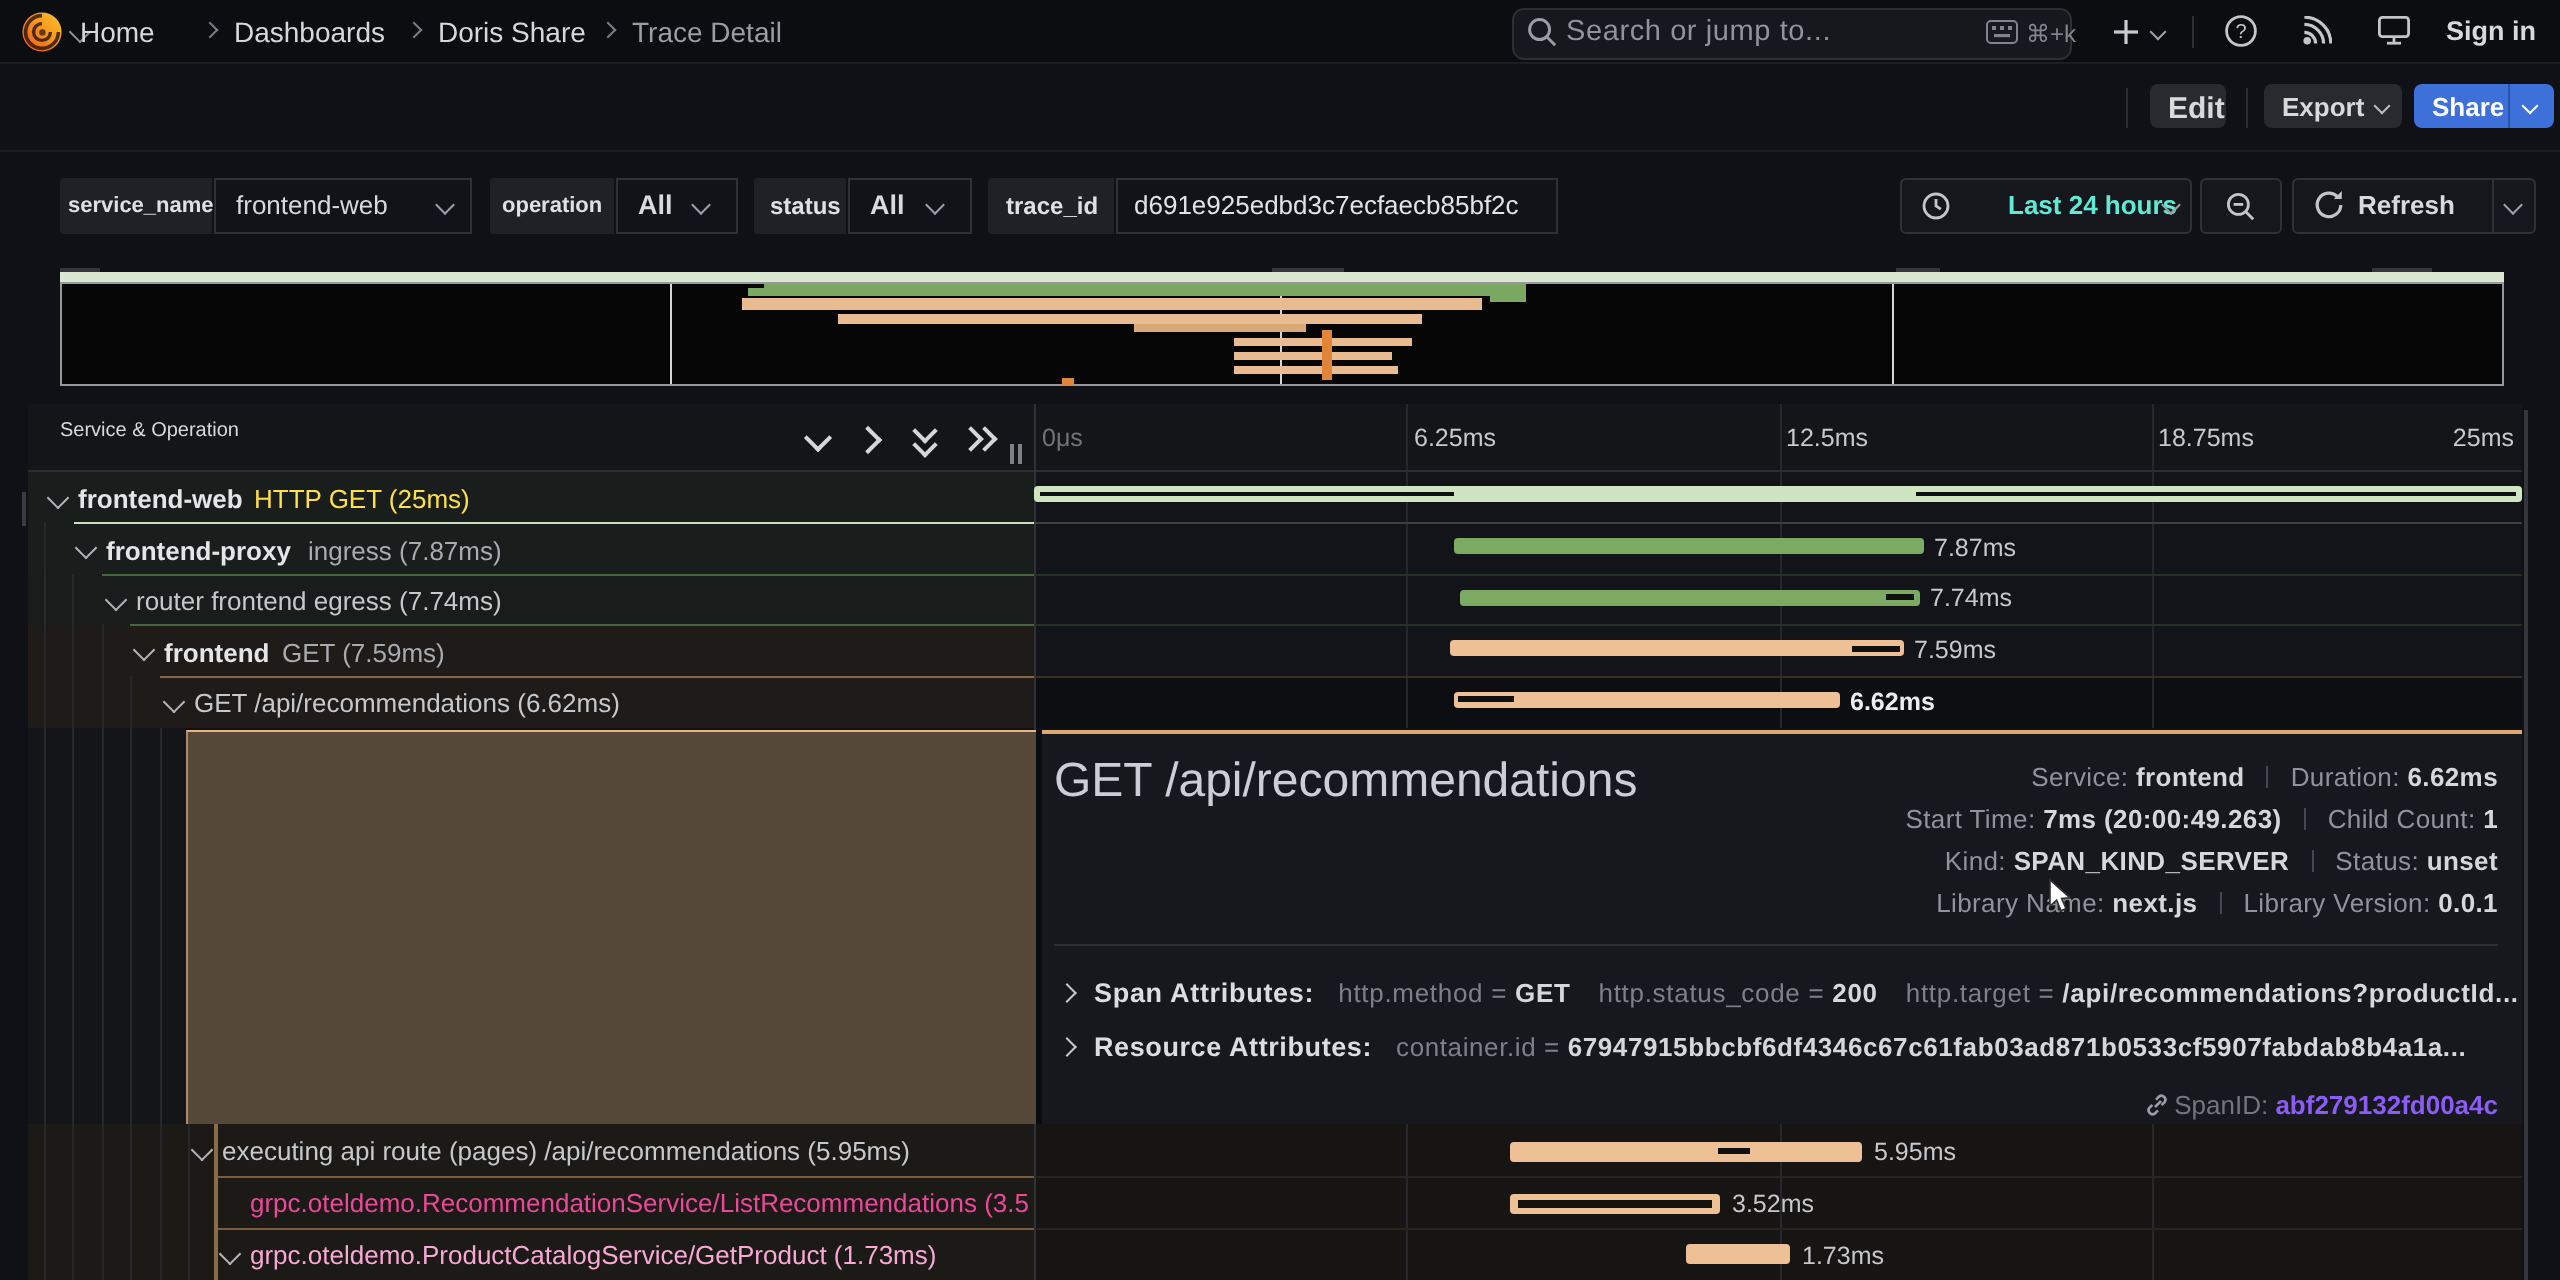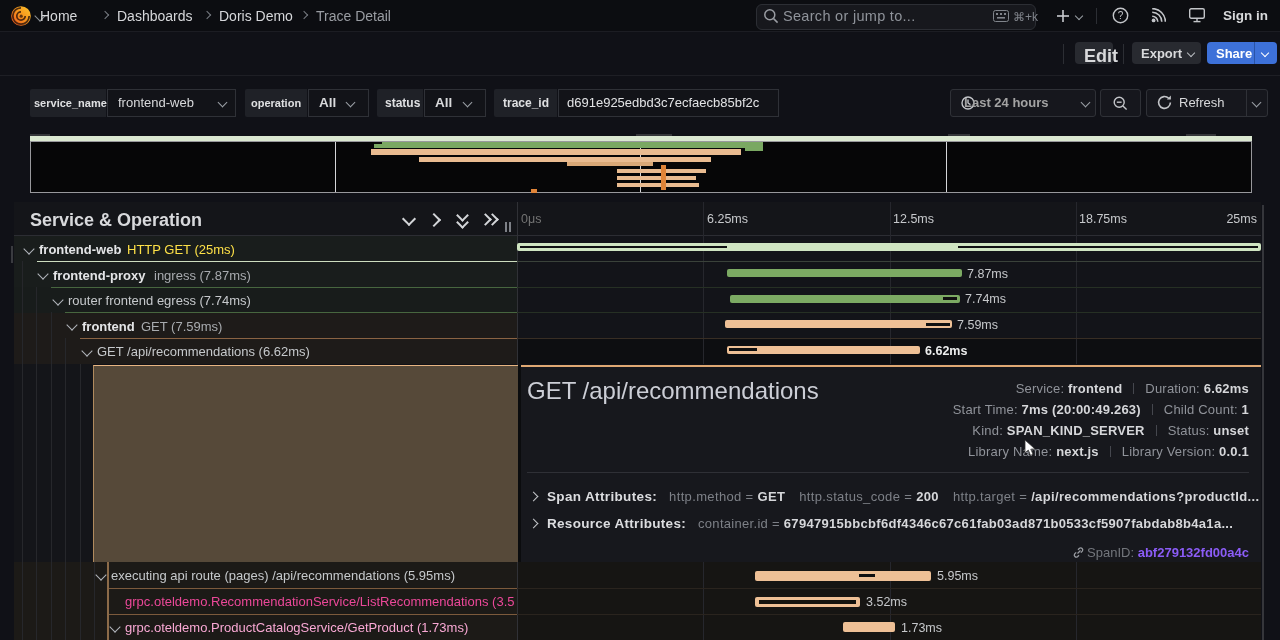--- a/index.html
+++ b/index.html
@@ -26,21 +26,21 @@
 <circle cx="11" cy="11" r="9.8" fill="url(#glog)"></circle>
 <path d="M11 2.8 a8.2 8.2 0 1 0 8.2 8.2" fill="none" stroke="#27130b" stroke-width="1.8" opacity="0.8"></path>
 <path d="M11 6.8 a4.2 4.2 0 1 0 4.2 4.2" fill="none" stroke="#27130b" stroke-width="1.7" opacity="0.8"></path>
 <circle cx="11.2" cy="11.2" r="1.6" fill="#27130b" opacity="0.7"></circle>
 </svg>
 <div class="cvd" style="left:36px;top:12px;border-color:#8c9096"></div>
 <div class="t" style="left:40px;top:8px;font-size:14px;color:#d6d7da">Home</div>
 <div class="cvr" style="left:102px;top:12px;width:5px;height:5px;border-color:#787c83"></div>
 <div class="t" style="left:117px;top:8px;font-size:14px;color:#d6d7da">Dashboards</div>
 <div class="cvr" style="left:204px;top:12px;width:5px;height:5px;border-color:#787c83"></div>
-<div class="t" style="left:219px;top:8px;font-size:14px;color:#d6d7da">Doris Demo</div>
+<div class="t" style="left:219px;top:8px;font-size:14px;color:#d6d7da">Doris Share</div>
 <div class="cvr" style="left:301px;top:12px;width:5px;height:5px;border-color:#787c83"></div>
 <div class="t" style="left:316px;top:8px;font-size:14px;color:#9a9da3">Trace Detail</div>
 
 <div class="a" style="left:756px;top:4px;width:278px;height:24px;background:#17181d;border:1px solid #2c2e34;border-radius:6px"></div>
 <svg class="a" style="left:763px;top:8px" width="16" height="16" viewBox="0 0 16 16">
     <circle cx="6.8" cy="6.8" r="5" fill="none" stroke="#9a9da3" stroke-width="1.5"></circle>
     <line x1="10.6" y1="10.6" x2="14.6" y2="14.6" stroke="#9a9da3" stroke-width="1.5"></line>
   </svg>
 <div class="t" style="left:783px;top:8px;font-size:14.5px;letter-spacing:0.3px;color:#8f939a">Search or jump to...</div>
 <svg class="a" style="left:993px;top:10px" width="16" height="12" viewBox="0 0 16 12">
@@ -70,21 +70,21 @@
   </svg>
 <svg class="a" style="left:1189px;top:8px" width="16" height="15" viewBox="0 0 16 15">
     <rect x="0.7" y="0.7" width="14.6" height="9.6" rx="1.5" fill="none" stroke="#c3c5c9" stroke-width="1.4"></rect>
     <line x1="8" y1="10.5" x2="8" y2="13" stroke="#c3c5c9" stroke-width="1.4"></line>
     <line x1="4.5" y1="13.6" x2="11.5" y2="13.6" stroke="#c3c5c9" stroke-width="1.4"></line>
   </svg>
 <div class="t" style="left:1223px;top:8px;font-size:13.5px;font-weight:bold;color:#d8d9db">Sign in</div>
 
 <div class="a" style="left:1063px;top:44px;width:1px;height:20px;background:#2c2e34"></div>
 <div class="a" style="left:1075px;top:42px;width:38px;height:22px;background:#282a30;border-radius:4px"></div>
-<div class="t" style="left:1084px;top:46px;font-size:18px;font-weight:bold;color:#d8d9db">Edit</div>
+<div class="t" style="left:1084px;top:46px;font-size:15px;font-weight:bold;color:#d8d9db">Edit</div>
 <div class="a" style="left:1123px;top:44px;width:1px;height:20px;background:#2c2e34"></div>
 <div class="a" style="left:1132px;top:42px;width:69px;height:22px;background:#282a30;border-radius:4px"></div>
 <div class="t" style="left:1141px;top:46px;font-size:13px;font-weight:bold;color:#d8d9db">Export</div>
 <div class="cvd" style="left:1188px;top:50px;width:5px;height:5px;border-color:#b9bcc1"></div>
 <div class="a" style="left:1207px;top:42px;width:70px;height:22px;background:#3d71d9;border-radius:4px"></div>
 <div class="a" style="left:1254px;top:42px;width:1px;height:22px;background:#2a54a8"></div>
 <div class="t" style="left:1216px;top:46px;font-size:13px;font-weight:bold;color:#fff">Share</div>
 <div class="cvd" style="left:1262px;top:50px;width:5px;height:5px;border-color:#fff"></div>
 <div class="a" style="left:0;top:75px;width:1280px;height:1px;background:#1e1f25"></div>
 
@@ -106,34 +106,34 @@
 <div class="a" style="left:494px;top:89px;width:63px;height:28px;background:#1f2127;border-radius:2px 0 0 2px"></div>
 <div class="t" style="left:503px;top:96px;font-size:12px;font-weight:bold;color:#dfe0e2">trace_id</div>
 <div class="a" style="left:558px;top:89px;width:221px;height:28px;background:#121318;border:1px solid #2f3137;box-sizing:border-box"></div>
 <div class="t" style="left:567px;top:95px;font-size:13px;color:#e2e3e5">d691e925edbd3c7ecfaecb85bf2c</div>
 
 <div class="a" style="left:950px;top:89px;width:146px;height:28px;background:#16171d;border:1px solid #2f3137;border-radius:3px;box-sizing:border-box"></div>
 <svg class="a" style="left:961px;top:96px" width="14" height="14" viewBox="0 0 14 14">
     <circle cx="7" cy="7" r="6" fill="none" stroke="#c3c5c9" stroke-width="1.4"></circle>
     <path d="M7 3.5V7l2.4 1.6" fill="none" stroke="#c3c5c9" stroke-width="1.4"></path>
   </svg>
-<div class="t" style="left:964px;top:95px;font-size:13px;font-weight:bold;color:#a3a3a3">Last 24 hours</div>
+<div class="t" style="left:1004px;top:95px;font-size:13px;font-weight:bold;color:#5eead4">Last 24 hours</div>
 <div class="cvd" style="left:1082px;top:99px;width:6px;height:6px;border-color:#9ba0a6"></div>
 <div class="a" style="left:1100px;top:89px;width:41px;height:28px;background:#16171d;border:1px solid #2f3137;border-radius:3px;box-sizing:border-box"></div>
 <svg class="a" style="left:1113px;top:96px" width="15" height="15" viewBox="0 0 15 15">
     <circle cx="6.2" cy="6.2" r="5" fill="none" stroke="#c3c5c9" stroke-width="1.4"></circle>
     <line x1="9.9" y1="9.9" x2="13.6" y2="13.6" stroke="#c3c5c9" stroke-width="1.4"></line>
     <line x1="3.8" y1="6.2" x2="8.6" y2="6.2" stroke="#c3c5c9" stroke-width="1.4"></line>
   </svg>
 <div class="a" style="left:1146px;top:89px;width:122px;height:28px;background:#16171d;border:1px solid #2f3137;border-radius:3px;box-sizing:border-box"></div>
 <svg class="a" style="left:1157px;top:95px" width="16" height="15" viewBox="0 0 16 15">
     <path d="M13.4 7.5a5.9 5.9 0 1 1-1.7-4.2" fill="none" stroke="#c3c5c9" stroke-width="1.6"></path>
     <path d="M13.9 0.5v4h-4z" fill="#c3c5c9"></path>
   </svg>
-<div class="t" style="left:1179px;top:95px;font-size:13px;font-weight:normal;color:#d8d9db">Refresh</div>
+<div class="t" style="left:1179px;top:95px;font-size:13px;font-weight:bold;color:#d8d9db">Refresh</div>
 <div class="a" style="left:1246px;top:89px;width:1px;height:28px;background:#2f3137"></div>
 <div class="cvd" style="left:1253px;top:99px;width:6px;height:6px;border-color:#9ba0a6"></div>
 
 <div class="a" style="left:30px;top:134px;width:20px;height:2px;background:#35363a"></div>
 <div class="a" style="left:636px;top:133.5px;width:36px;height:2px;background:#35363a"></div>
 <div class="a" style="left:948px;top:133.5px;width:22px;height:2px;background:#35363a"></div>
 <div class="a" style="left:1186px;top:133.5px;width:30px;height:2px;background:#35363a"></div>
 <div class="a" style="left:30px;top:136px;width:1222px;height:4.5px;background:#dbe8d1"></div>
 <div class="a" style="left:30px;top:140.5px;width:1222px;height:52px;background:#060607;border:1px solid #98989c;box-sizing:border-box"></div>
 <div class="a" style="left:335px;top:141.5px;width:1px;height:50px;background:#d4d5d8"></div>
@@ -145,21 +145,21 @@
 <div class="a" style="left:371px;top:149px;width:370px;height:5.5px;background:#e9bb90"></div>
 <div class="a" style="left:419px;top:157px;width:292px;height:5px;background:#e9bb90"></div>
 <div class="a" style="left:567px;top:162px;width:86px;height:3.5px;background:#d9a877"></div>
 <div class="a" style="left:617px;top:169px;width:89px;height:3.5px;background:#e9bb90"></div>
 <div class="a" style="left:617px;top:176px;width:79px;height:3.5px;background:#e9bb90"></div>
 <div class="a" style="left:617px;top:183px;width:82px;height:3.5px;background:#e9bb90"></div>
 <div class="a" style="left:661px;top:165px;width:5px;height:25px;background:#e08438"></div>
 <div class="a" style="left:531px;top:189px;width:6px;height:4px;background:#e08438"></div>
 
 <div class="a" style="left:14px;top:202px;width:1247px;height:34px;background:#141519;border-bottom:1px solid #2c2d33;box-sizing:border-box"></div>
-<div class="t" style="left:30px;top:210px;font-size:18px;font-weight:bold;color:#d8d9dc">Service &amp; Operation</div>
+<div class="t" style="left:30px;top:210px;font-size:10px;font-weight:normal;color:#d8d9dc">Service &amp; Operation</div>
 <div class="cvd" style="left:404px;top:214px;width:8px;height:8px;border-color:#d4d6d9;border-width:0 2px 2px 0"></div>
 <div class="cvr" style="left:429px;top:215px;width:8px;height:8px;border-color:#d4d6d9;border-width:0 2px 2px 0"></div>
 <div class="cvd" style="left:458px;top:211px;width:7px;height:7px;border-color:#d4d6d9;border-width:0 2px 2px 0"></div>
 <div class="cvd" style="left:458px;top:218px;width:7px;height:7px;border-color:#d4d6d9;border-width:0 2px 2px 0"></div>
 <div class="cvr" style="left:481px;top:215px;width:7px;height:7px;border-color:#d4d6d9;border-width:0 2px 2px 0"></div>
 <div class="cvr" style="left:488px;top:215px;width:7px;height:7px;border-color:#d4d6d9;border-width:0 2px 2px 0"></div>
 <div class="a" style="left:505px;top:222px;width:2px;height:10px;background:#7e8187"></div>
 <div class="a" style="left:509px;top:222px;width:2px;height:10px;background:#7e8187"></div>
 <div class="t" style="left:521px;top:212px;font-size:12.5px;color:#737373">0μs</div>
 <div class="t" style="left:707px;top:212px;font-size:12.5px;color:#c7c9cc">6.25ms</div>

